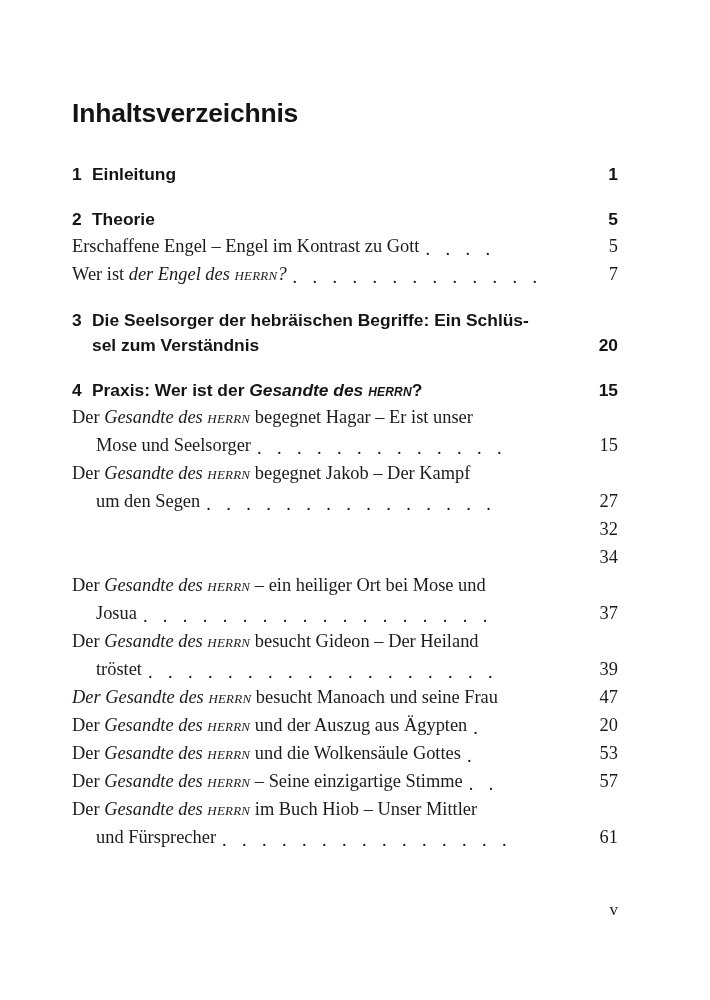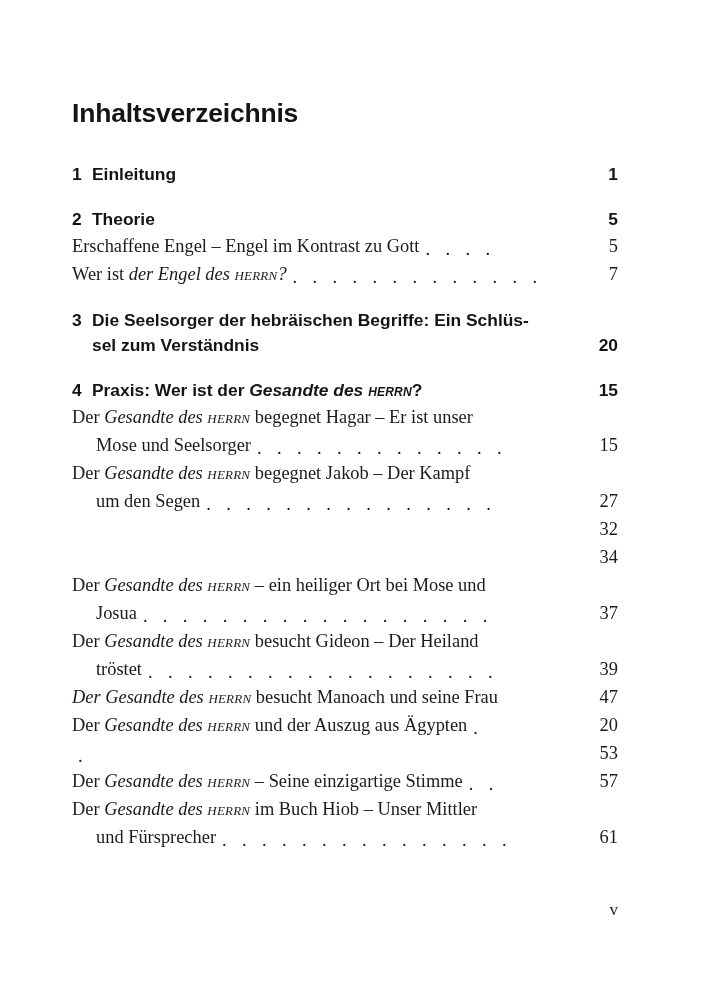--- a/index.html
+++ b/index.html
@@ -293,20 +293,21 @@
       <div class="entry">
         <div class="entry-line">
           <span class="entry-text">Der <i>Gesandte des <span class="sc">HERRN</span></i> und der Auszug aus Ägypten</span>
           <span class="leader">.</span>
           <span class="entry-pg">20</span>
         </div>
       </div>
 
       <div class="entry">
         <div class="entry-line">
+          <span class="entry-text">Der <i>Gesandte des <span class="sc">HERRN</span></i> und die Wolkensäule Gottes</span>
           <span class="leader">.</span>
           <span class="entry-pg">53</span>
         </div>
       </div>
 
       <div class="entry">
         <div class="entry-line">
           <span class="entry-text">Der <i>Gesandte des <span class="sc">HERRN</span></i> – Seine einzigartige Stimme</span>
           <span class="leader">. .</span>
           <span class="entry-pg">57</span>

